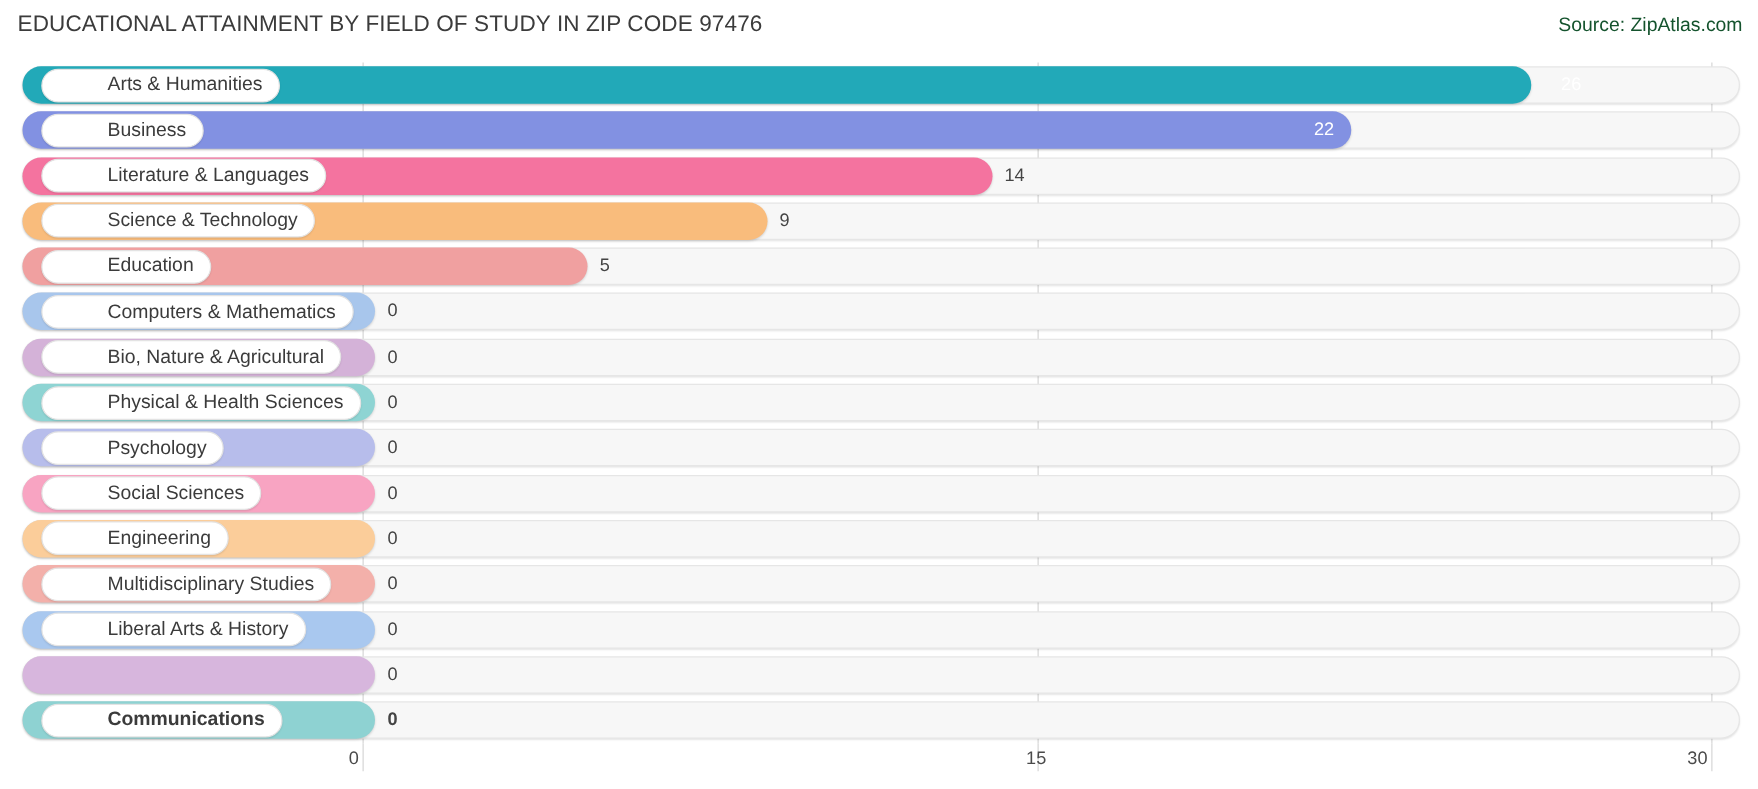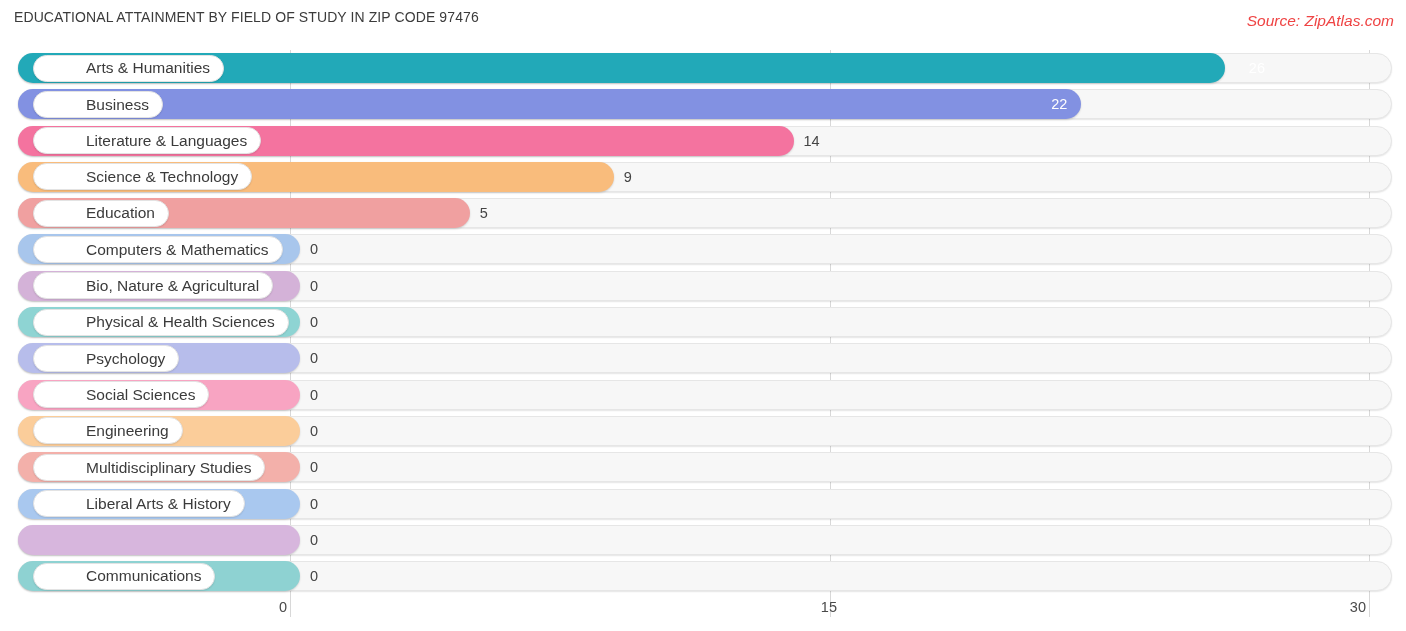--- a/index.html
+++ b/index.html
@@ -7,26 +7,26 @@
     width: 1406px; height: 631px;
     background: #ffffff;
     font-family: "Liberation Sans", sans-serif;
     overflow: hidden;
   }
   #root { position: relative; width: 1406px; height: 631px; }
 
   
   .title {
     position: absolute; left: 14px; top: 9px;
-    font-size: 14px; font-weight: 400; color: #3b3b3b;
+    font-size: 18px; font-weight: 400; color: #3b3b3b;
     letter-spacing: .1px; white-space: nowrap;
   }
   .source {
     position: absolute; right: 12px; top: 12px;
-    font-size: 15.5px; font-style: italic; color: #ef4444;
+    font-size: 15.5px; color: #14532d;
     white-space: nowrap;
   }
 
   
   .plot {
     position: absolute; left: 0; top: 50px;
     width: 1406px; height: 545px;
   }
   .gridlines { position: absolute; inset: 0; pointer-events: none; }
   .gridline {
@@ -210,21 +210,21 @@
           <div class="labelpill">
             <span>Liberal Arts &amp; History</span>
           </div>
           <div class="value outside" style="left: 310px;">0</div>
         </div>
         <div class="row" style="height: 36.3px;">
           <div class="track"></div>
           <div class="bar" style="width: 282px; background: rgb(215, 182, 221);"></div>
           <div class="value outside" style="left: 310px;">0</div>
         </div>
-        <div class="row" style="height: 36.3px;">
+        <div class="row" style="height: 36.3px; font-weight: bold;">
           <div class="track"></div>
           <div class="bar" style="width: 282px; background: rgb(142, 210, 210);"></div>
           <div class="labelpill">
             <span>Communications</span>
           </div>
           <div class="value outside" style="left: 310px;">0</div>
         </div>
       </div>
   </div>
 

